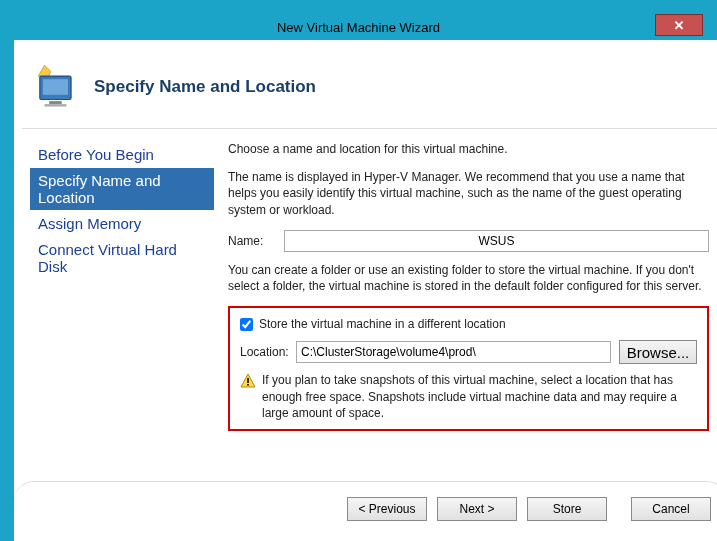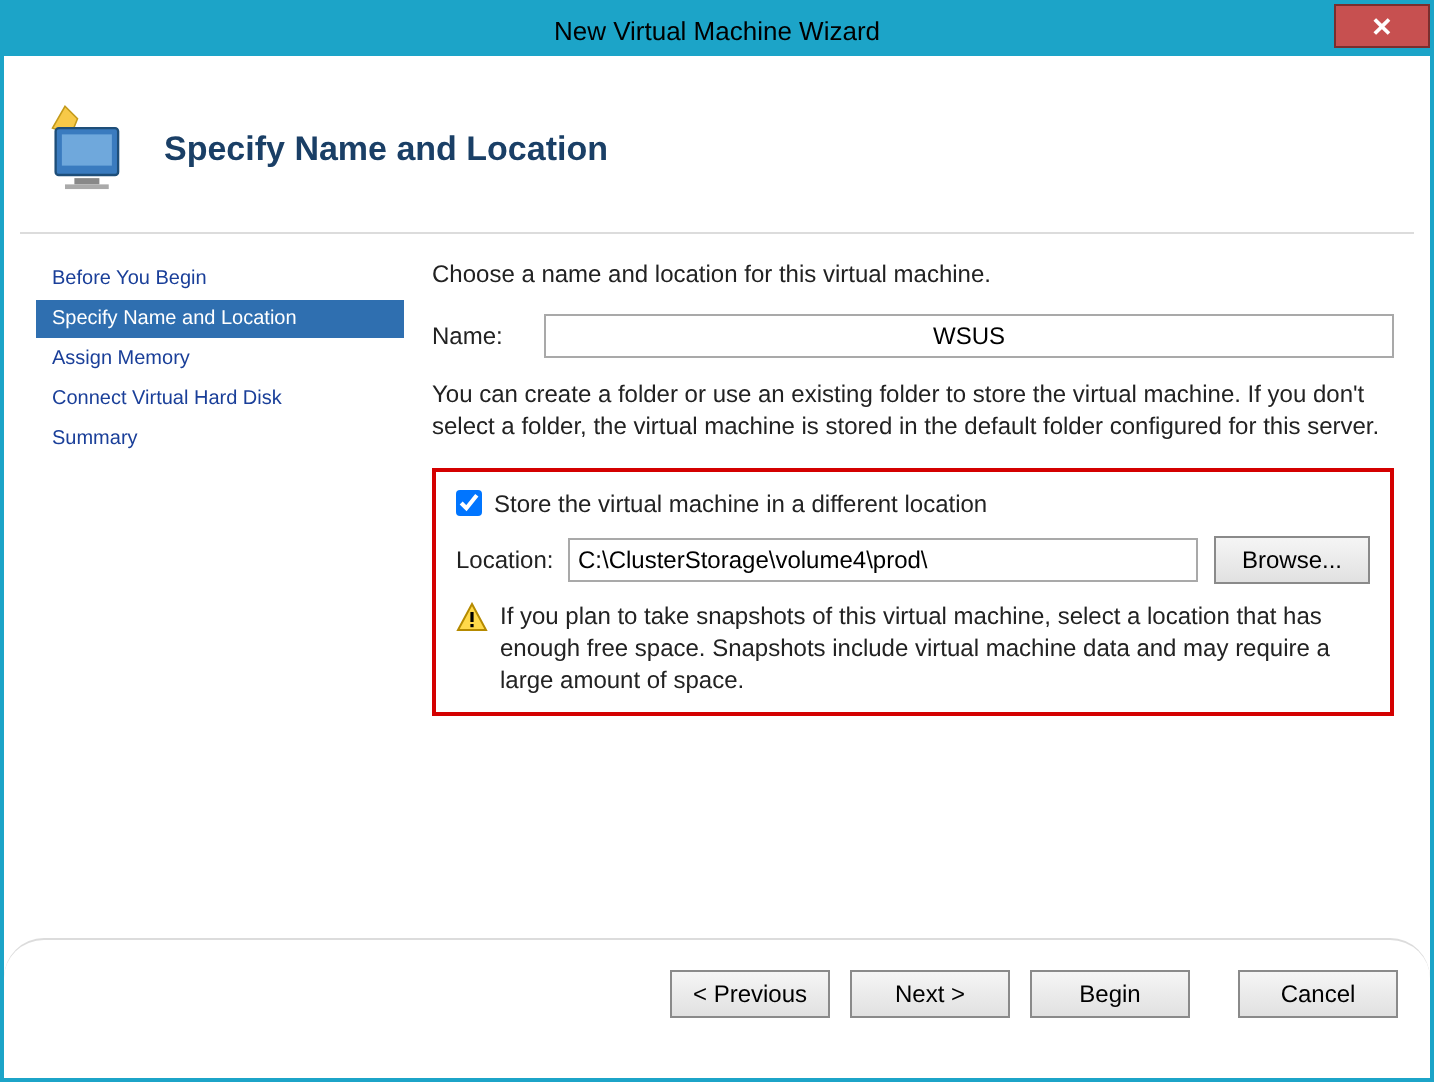--- a/index.html
+++ b/index.html
@@ -1,42 +1,42 @@
 <!DOCTYPE html>
 <html><head>
 <meta charset="utf-8">
 <style>
   * { box-sizing: border-box; }
   html, body { margin: 0; padding: 0; font-family: "Segoe UI", Tahoma, sans-serif; font-size: 12px; color: #000; }
-  .outer-border { width: 717px; height: 541px; background: #1ca4c8; padding: 2px; position: relative; }
+  .outer-border { width: 717px; height: 541px; background: #1ca4c8; padding: 14px; position: relative; }
   .titlebar { height: 26px; display: flex; align-items: center; justify-content: center; position: relative; }
   .titlebar-text { font-size: 13px; color: #000; }
   .close-btn { position: absolute; right: 0; top: 0; width: 48px; height: 22px; background: #c75050; border: 1px solid #7a2e2e; color: #fff; display: flex; align-items: center; justify-content: center; font-size: 13px; font-weight: bold; cursor: default; }
   .window { background: #fff; width: 713px; height: 511px; position: relative; }
   .header { padding: 14px 18px 8px 18px; display: flex; align-items: center; height: 88px; }
   .header-icon { width: 50px; height: 50px; margin-right: 12px; }
   .header-title { font-size: 17px; font-weight: 600; color: #1a3f66; }
   .divider { height: 1px; background: #dcdcdc; margin: 0 8px; }
   .body { display: flex; height: 358px; }
   .sidebar { width: 200px; padding: 12px 0 0 16px; }
-  .step { padding: 4px 8px; margin: 1px 0; cursor: default; color: #1a3f99; font-size: 10px; }
+  .step { padding: 4px 8px; margin: 1px 0; cursor: default; color: #1a3f99; font-size: 15px; }
   .step.selected { background: #2f6fb0; color: #fff; }
   .step.sub { padding-left: 26px; }
   .content { flex: 1; padding: 12px 18px 0 14px; font-size: 12px; color: #222; line-height: 1.35; }
   .content p { margin: 0 0 12px 0; }
   .row { display: flex; align-items: center; margin-bottom: 10px; }
   .row-label { width: 56px; }
   .text-input { flex: 1; height: 22px; border: 1px solid #a9a9a9; padding: 2px 4px; font-family: inherit; font-size: 12px; text-align: center; }
   .redbox { border: 2px solid #d40000; padding: 8px 10px 8px 10px; margin-top: 4px; }
   .cb-row { display: flex; align-items: center; margin-bottom: 8px; }
   .cb-row input { margin: 0 6px 0 0; }
   .loc-row { display: flex; align-items: center; }
   .loc-label { width: 56px; }
   .loc-input { flex: 1; height: 22px; border: 1px solid #a9a9a9; padding: 2px 4px; font-family: inherit; font-size: 12px; margin-right: 8px; }
-  .browse-btn { width: 78px; height: 24px; background: linear-gradient(#f5f5f5,#e1e1e1); border: 1px solid #8a8a8a; font-family: inherit; font-size: 12px; cursor: default; }
+  .browse-btn { width: 78px; height: 24px; background: linear-gradient(#f5f5f5,#e1e1e1); border: 1px solid #8a8a8a; font-family: inherit; font-size: 15px; cursor: default; }
   .warn-row { display: flex; margin-top: 8px; }
   .warn-icon { width: 16px; height: 16px; flex-shrink: 0; margin-right: 6px; margin-top: 1px; }
   .footer { position: absolute; bottom: 16px; left: 0; right: 0; border-top: 1px solid #dcdcdc; height: 54px; display: flex; align-items: center; justify-content: flex-end; padding-right: 16px; gap: 10px; background: #fff; border-radius: 20px; }
   .footer button { width: 80px; height: 24px; background: linear-gradient(#f5f5f5,#e1e1e1); border: 1px solid #8a8a8a; font-family: inherit; font-size: 12px; cursor: default; }
   .footer .gap { width: 4px; }
 </style>
 </head>
 <body>
 
 <div class="outer-border">
@@ -59,25 +59,25 @@
       <div class="header-title">Specify Name and Location</div>
     </div>
     <div class="divider"></div>
 
     <div class="body">
       <div class="sidebar">
         <div class="step">Before You Begin</div>
         <div class="step selected">Specify Name and Location</div>
         <div class="step">Assign Memory</div>
         <div class="step">Connect Virtual Hard Disk</div>
-        <div class="step">Summary</div>
       </div>
 
       <div class="content">
         <p>Choose a name and location for this virtual machine.</p>
+        <p>The name is displayed in Hyper-V Manager. We recommend that you use a name that helps you easily identify this virtual machine, such as the name of the guest operating system or workload.</p>
         <div class="row">
           <span class="row-label">Name:</span>
           <input class="text-input" type="text" value="WSUS" style="">
         </div>
         <p>You can create a folder or use an existing folder to store the virtual machine. If you don't select a folder, the virtual machine is stored in the default folder configured for this server.</p>
 
         <div class="redbox">
           <div class="cb-row">
             <input type="checkbox" checked="" style="">
             <span>Store the virtual machine in a different location</span>
@@ -95,19 +95,19 @@
             </svg>
             <span>If you plan to take snapshots of this virtual machine, select a location that has enough free space. Snapshots include virtual machine data and may require a large amount of space.</span>
           </div>
         </div>
       </div>
     </div>
 
     <div class="footer">
       <button>&lt; Previous</button>
       <button>Next &gt;</button>
-      <button>Begin</button>
+      <button>Store</button>
       <span class="gap"></span>
       <button>Cancel</button>
     </div>
 
   </div>
 </div>
 
 </body></html>

